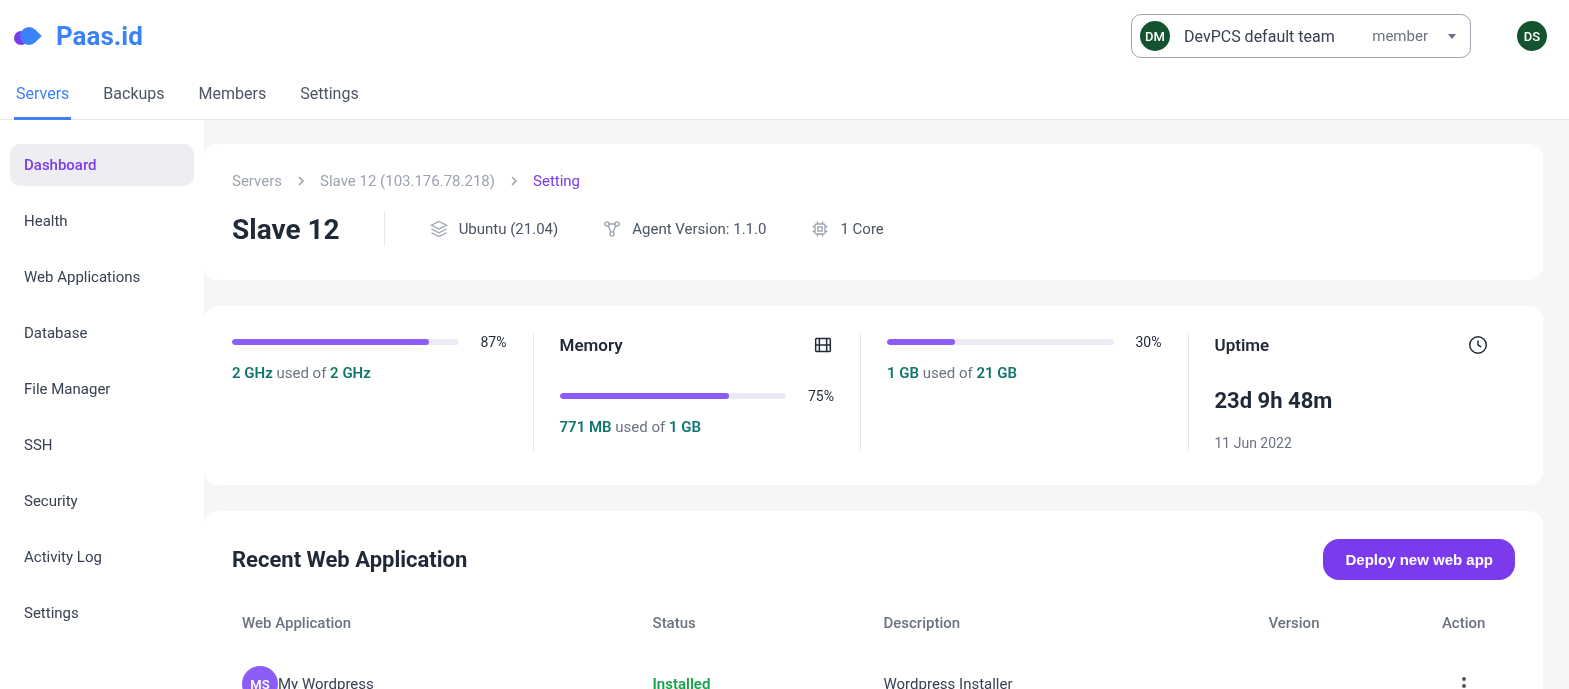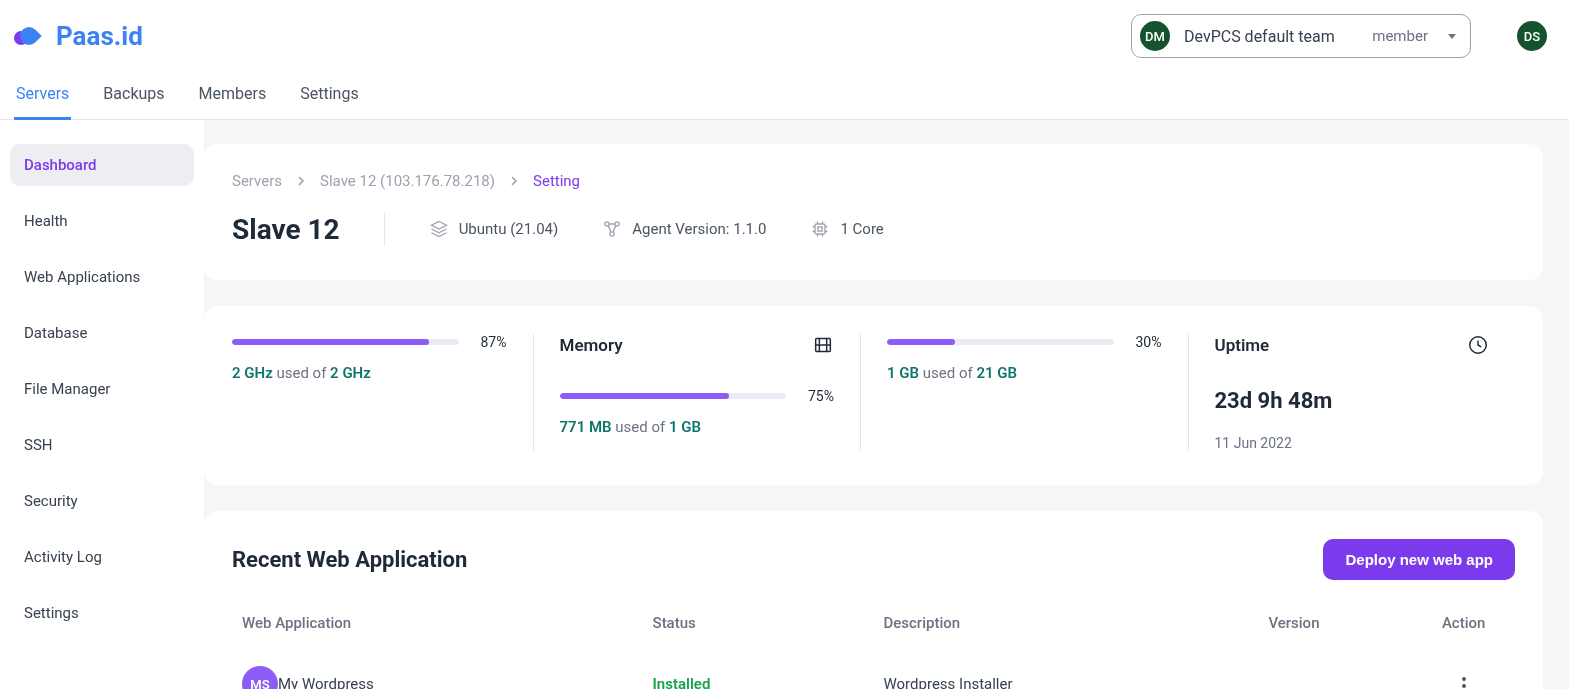--- a/index.html
+++ b/index.html
@@ -226,21 +226,21 @@
     align-items: center;
     justify-content: space-between;
     margin-bottom: 26px;
   }
   .recent-title { font-size: 22px; font-weight: 700; color: #1f2937; }
   .deploy-btn {
     background: #7c3aed;
     color: #ffffff;
     border: none;
     padding: 12px 22px;
-    border-radius: 10px;
+    border-radius: 16px;
     font-size: 15px;
     font-weight: 600;
     cursor: pointer;
   }
   table.apps {
     width: 100%;
     border-collapse: collapse;
   }
   table.apps th {
     text-align: left;

